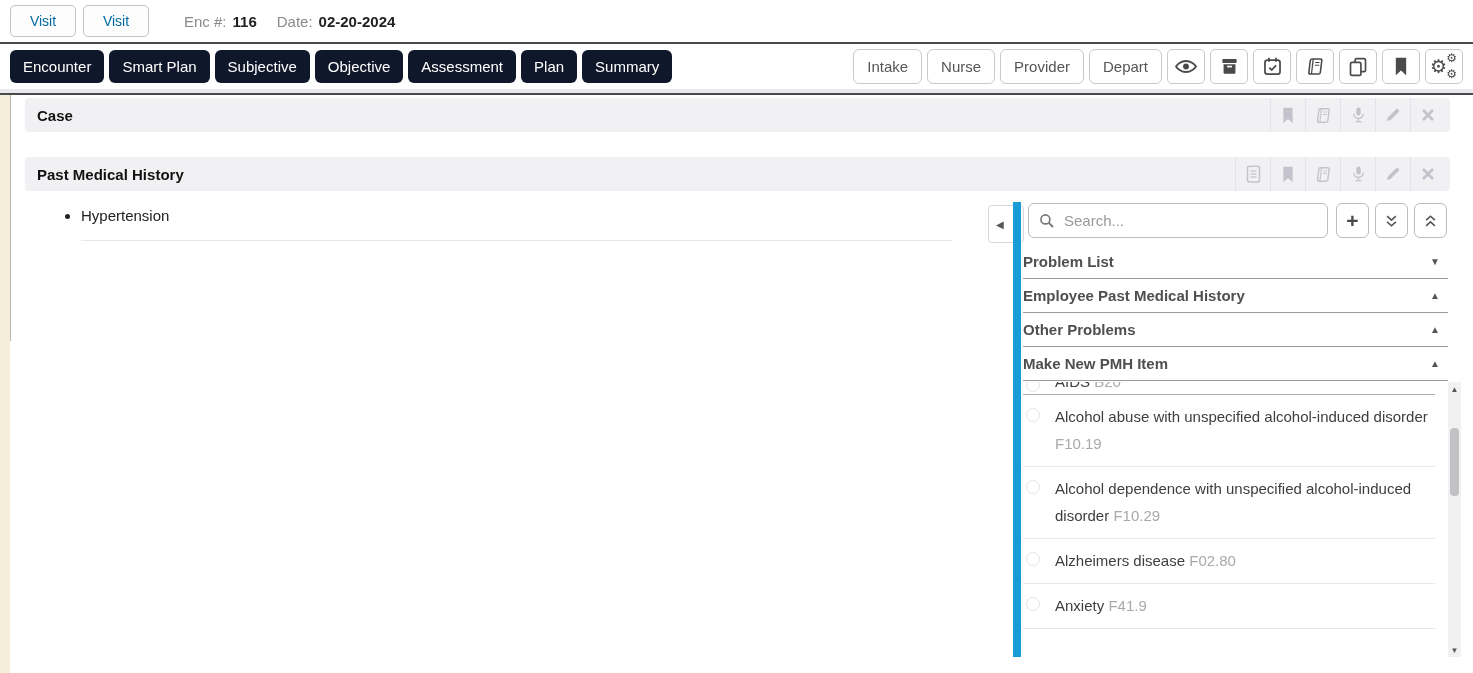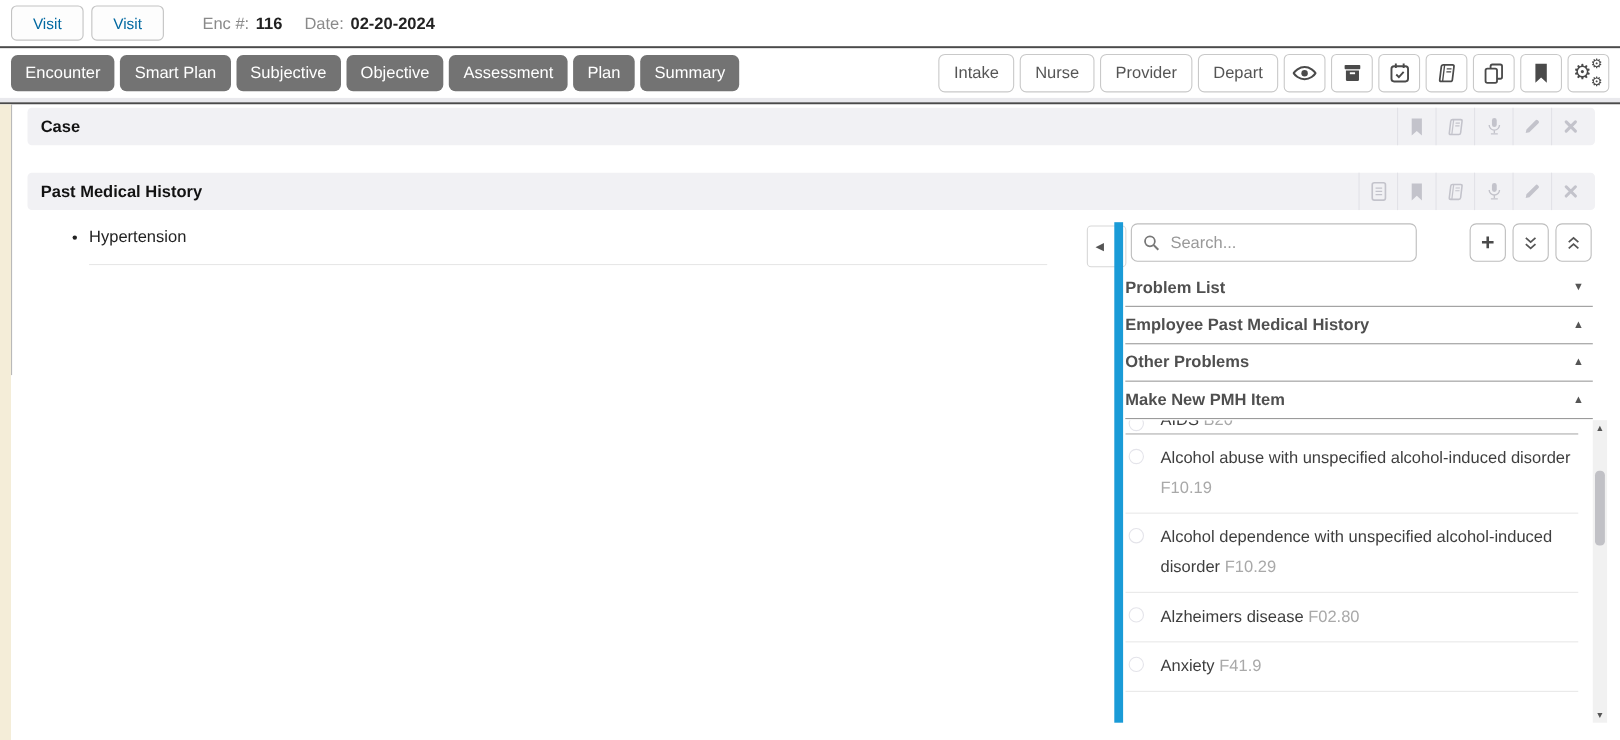--- a/index.html
+++ b/index.html
@@ -10,21 +10,21 @@
   .topbar{height:42px;border-bottom:2px solid #4a4a4a;display:flex;align-items:center;
           padding-left:10px;background:#fff;}
   .tb-btn{height:30px;min-width:44px;padding:0 10px;margin-right:7px;background:#fdfdfd;
           border:1px solid #c3c3c3;border-radius:5px;font-size:14px;color:#0369a1;
           display:flex;align-items:center;justify-content:center;cursor:pointer;}
   .tb-label{color:#8a8a8a;font-size:15px;margin-left:28px;}
   .tb-value{color:#222;font-size:15px;margin-left:6px;font-weight:bold;}
 
   
   .toolbar{height:45px;display:flex;align-items:center;padding:0 10px;background:#fff;}
-  .nav-btn{height:33px;padding:0 13px;margin-right:5px;background:#737373;border:none;
+  .nav-btn{height:33px;padding:0 13px;margin-right:5px;background:#0f172a;border:none;
            border-radius:6px;color:#fff;font-size:15px;display:flex;align-items:center;cursor:pointer;}
   .tool-right{margin-left:auto;display:flex;align-items:center;}
   .role-btn{height:33px;padding:0 13px;margin-left:5px;background:#fff;border:1px solid #c9c9c9;
             border-radius:6px;color:#555;font-size:15px;display:flex;align-items:center;cursor:pointer;}
   .icon-btn{width:36px;height:33px;margin-left:5px;background:#fff;border:1px solid #c9c9c9;
             border-radius:5px;color:#4a4a4a;display:flex;align-items:center;justify-content:center;cursor:pointer;}
   .strip{height:4px;background:#e9e9ed;}
   .darkline{height:2px;background:#4a4a4a;}
 
   .gears{position:relative;width:26px;height:24px;font-family:"DejaVu Sans",sans-serif;color:#4a4a4a;}
@@ -47,21 +47,21 @@
   .pmh-list{position:absolute;left:62px;top:112px;margin:0;padding-left:19px;}
   .pmh-list li{font-size:15px;color:#222;}
   .pmh-underline{position:absolute;left:81px;top:145px;width:871px;height:1px;background:#e7e7e7;}
 
   
   .collapse-handle{position:absolute;left:988px;top:110px;width:27px;height:36px;background:#fff;
                    border:1px solid #d8d8d8;border-radius:4px;display:flex;align-items:center;
                    justify-content:flex-start;padding-left:7px;font-size:10px;color:#555;cursor:pointer;z-index:1;}
   .blue-bar{position:absolute;left:1013px;top:107px;width:8px;height:455px;background:#1a9bd7;z-index:2;}
 
-  .search-box{position:absolute;left:1028px;top:108px;width:260px;height:35px;border:1px solid #bdbdbd;
+  .search-box{position:absolute;left:1028px;top:108px;width:300px;height:35px;border:1px solid #bdbdbd;
               border-radius:6px;background:#fff;display:flex;align-items:center;box-sizing:border-box;}
   .search-box svg{margin:0 7px 0 10px;flex:none;}
   .search-box input{border:none;outline:none;flex:1;font-size:15px;font-family:inherit;color:#333;
                     background:transparent;min-width:0;}
   .search-box input::placeholder{color:#999;}
 
   .sq-btn{position:absolute;top:108px;width:33px;height:35px;background:#fff;border:1px solid #bdbdbd;
           border-radius:6px;display:flex;align-items:center;justify-content:center;color:#4a4a4a;
           cursor:pointer;box-sizing:border-box;}
 

